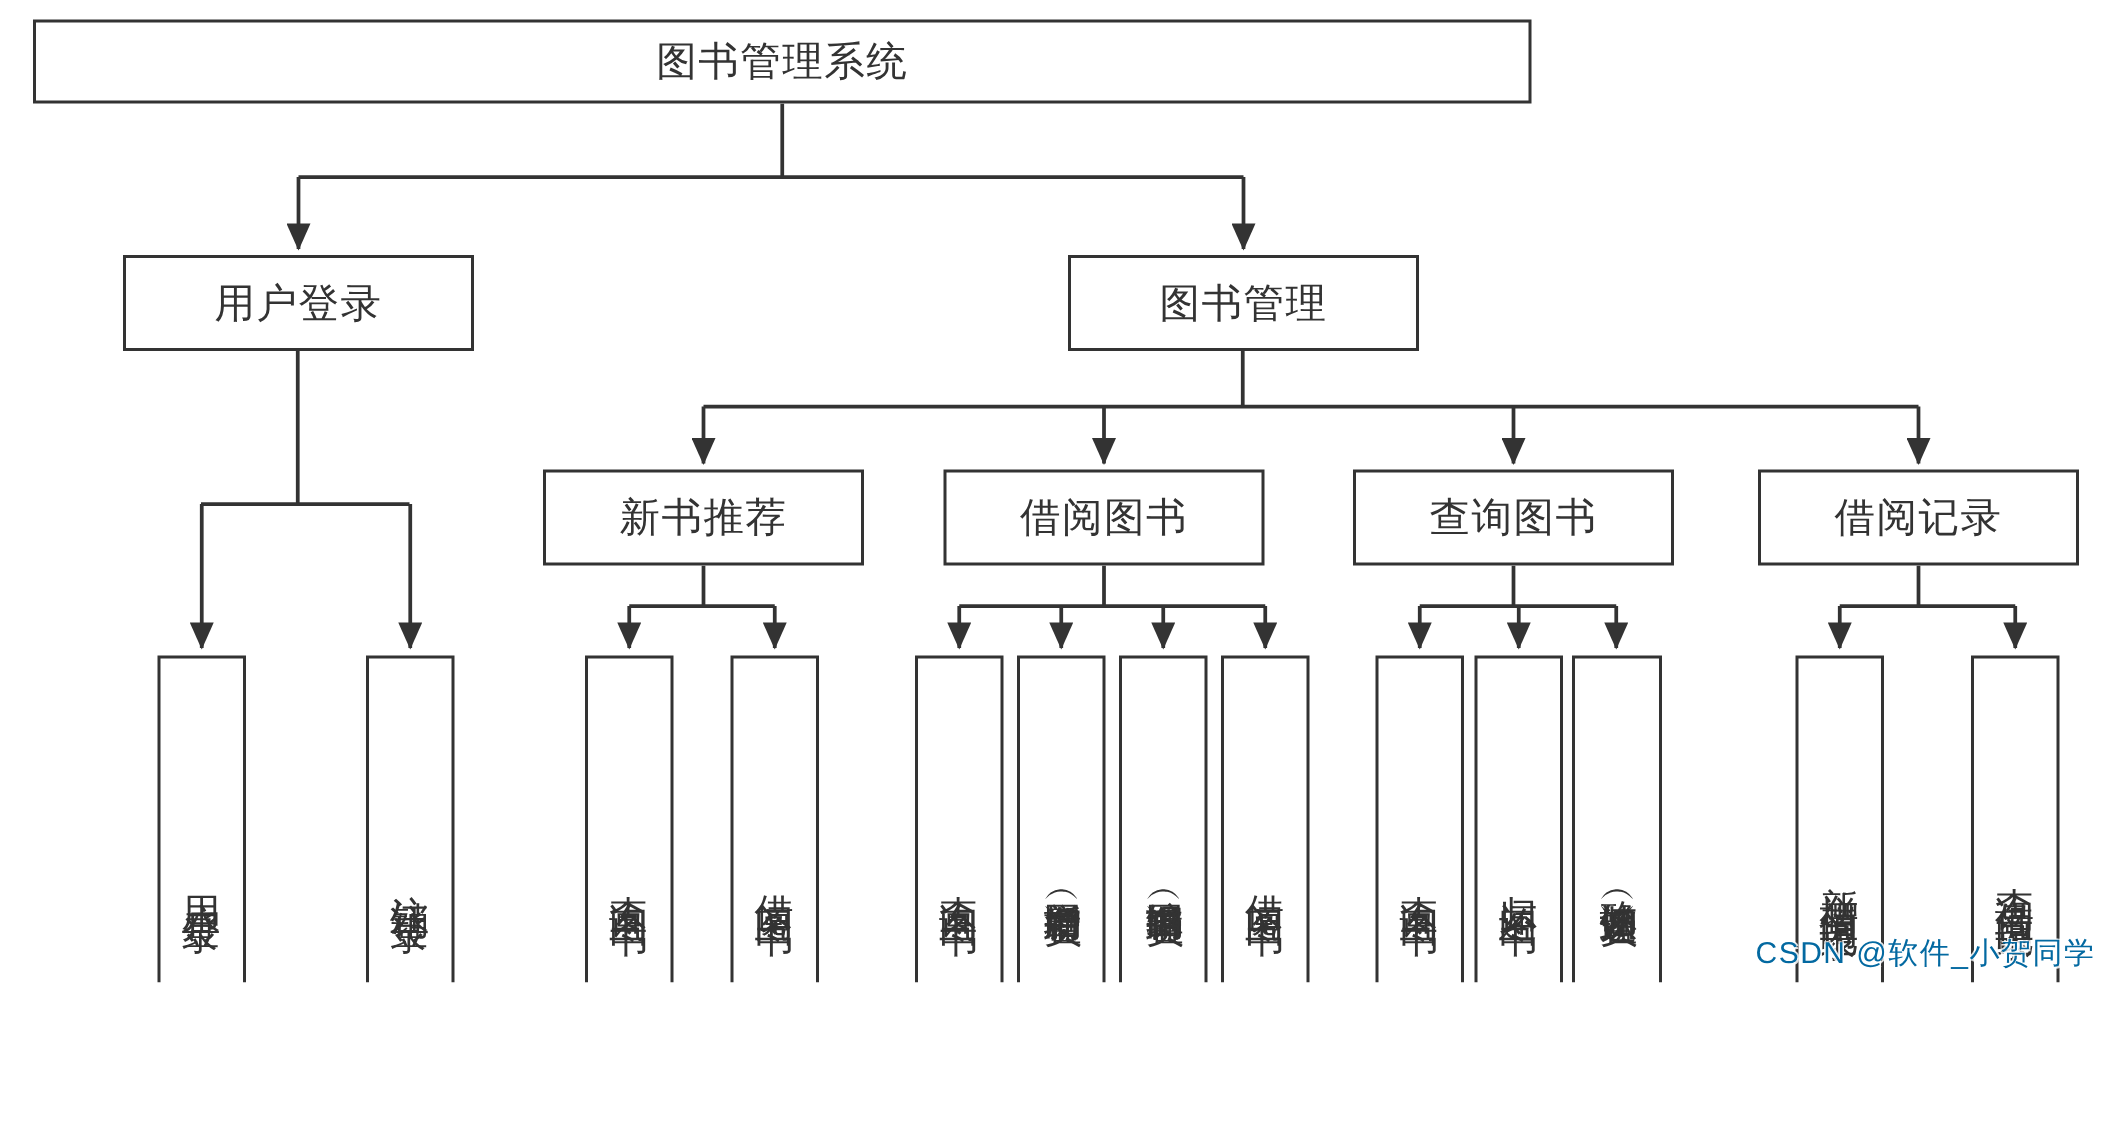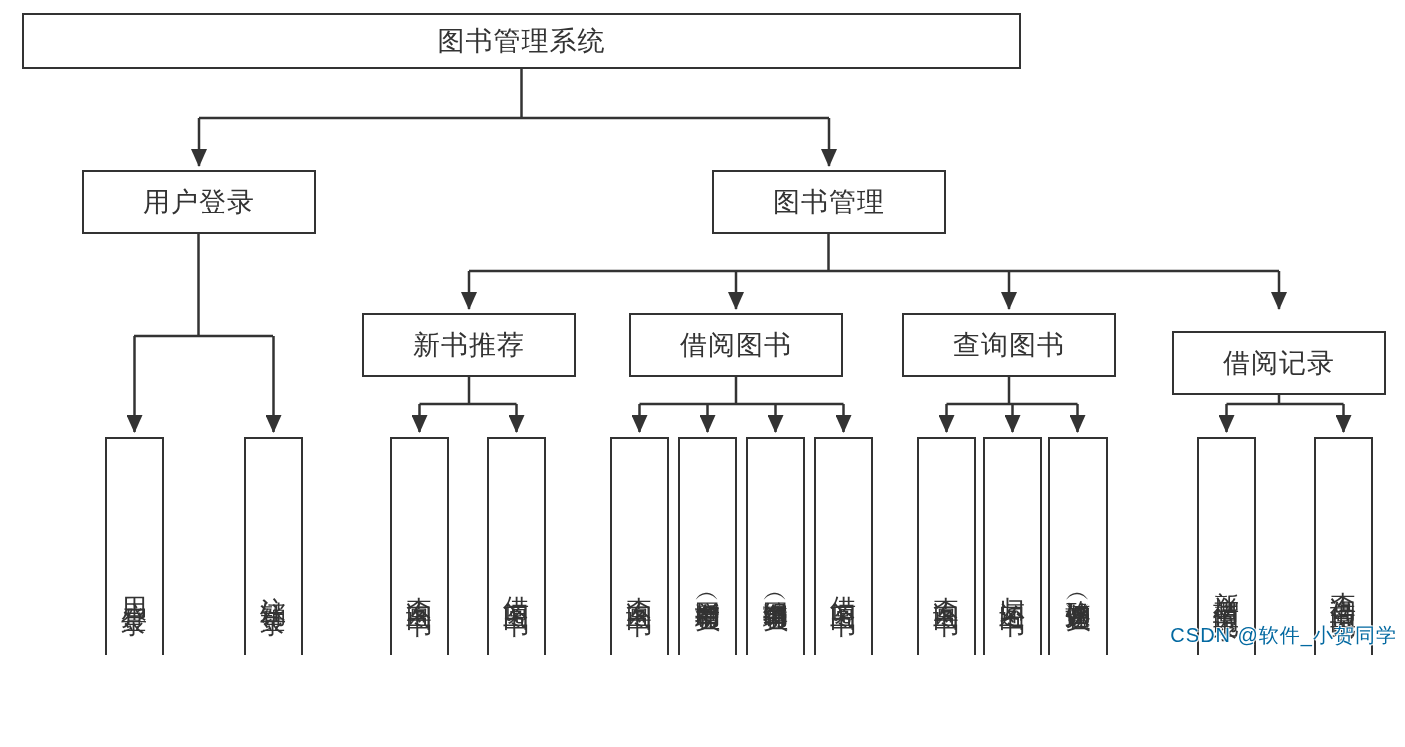--- a/index.html
+++ b/index.html
@@ -99,21 +99,21 @@
 
   <div class="hbox" style="left:362px;top:313px;width:214px;height:64px;">
     <span>新书推荐</span>
   </div>
   <div class="hbox" style="left:629px;top:313px;width:214px;height:64px;">
     <span>借阅图书</span>
   </div>
   <div class="hbox" style="left:902px;top:313px;width:214px;height:64px;">
     <span>查询图书</span>
   </div>
-  <div class="hbox" style="left:1172px;top:331px;width:214px;height:64px;">
+  <div class="hbox" style="left:1172px;top:313px;width:214px;height:64px;">
     <span>借阅记录</span>
   </div>
 
   <div class="vbox sp4" style="left:105px;">
     <span>用户登录</span>
   </div>
   <div class="vbox sp4" style="left:244px;">
     <span>注销登录</span>
   </div>
 

